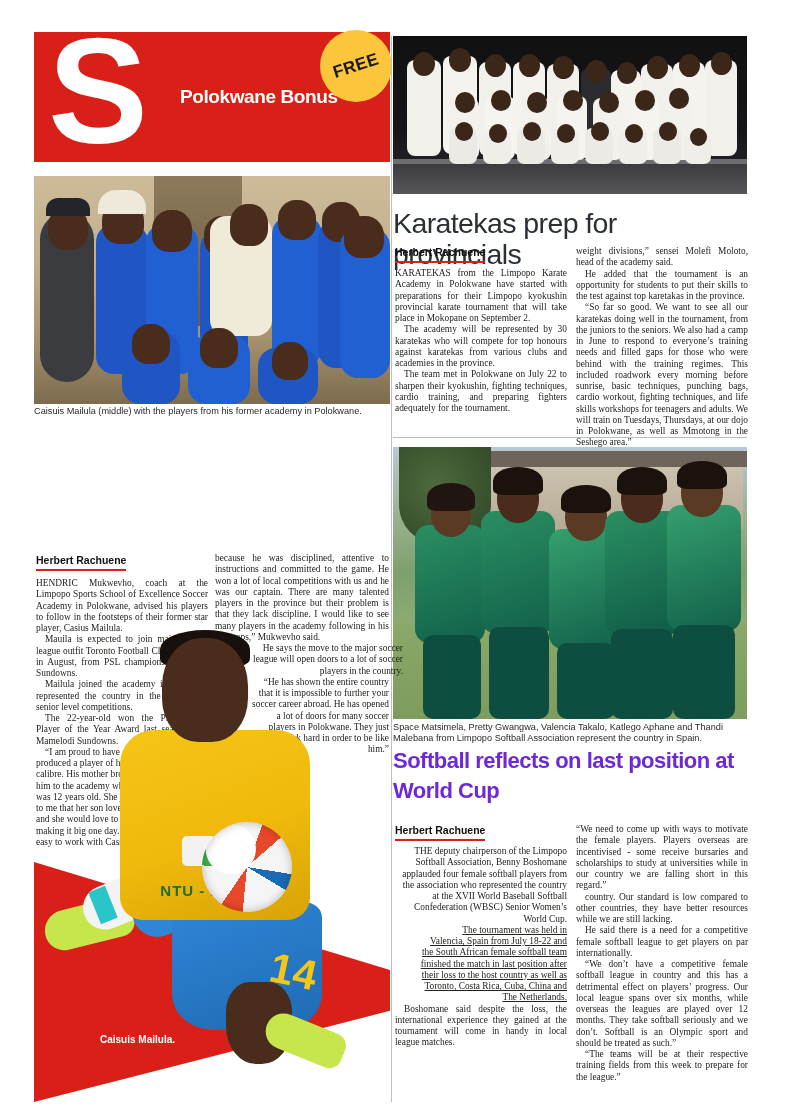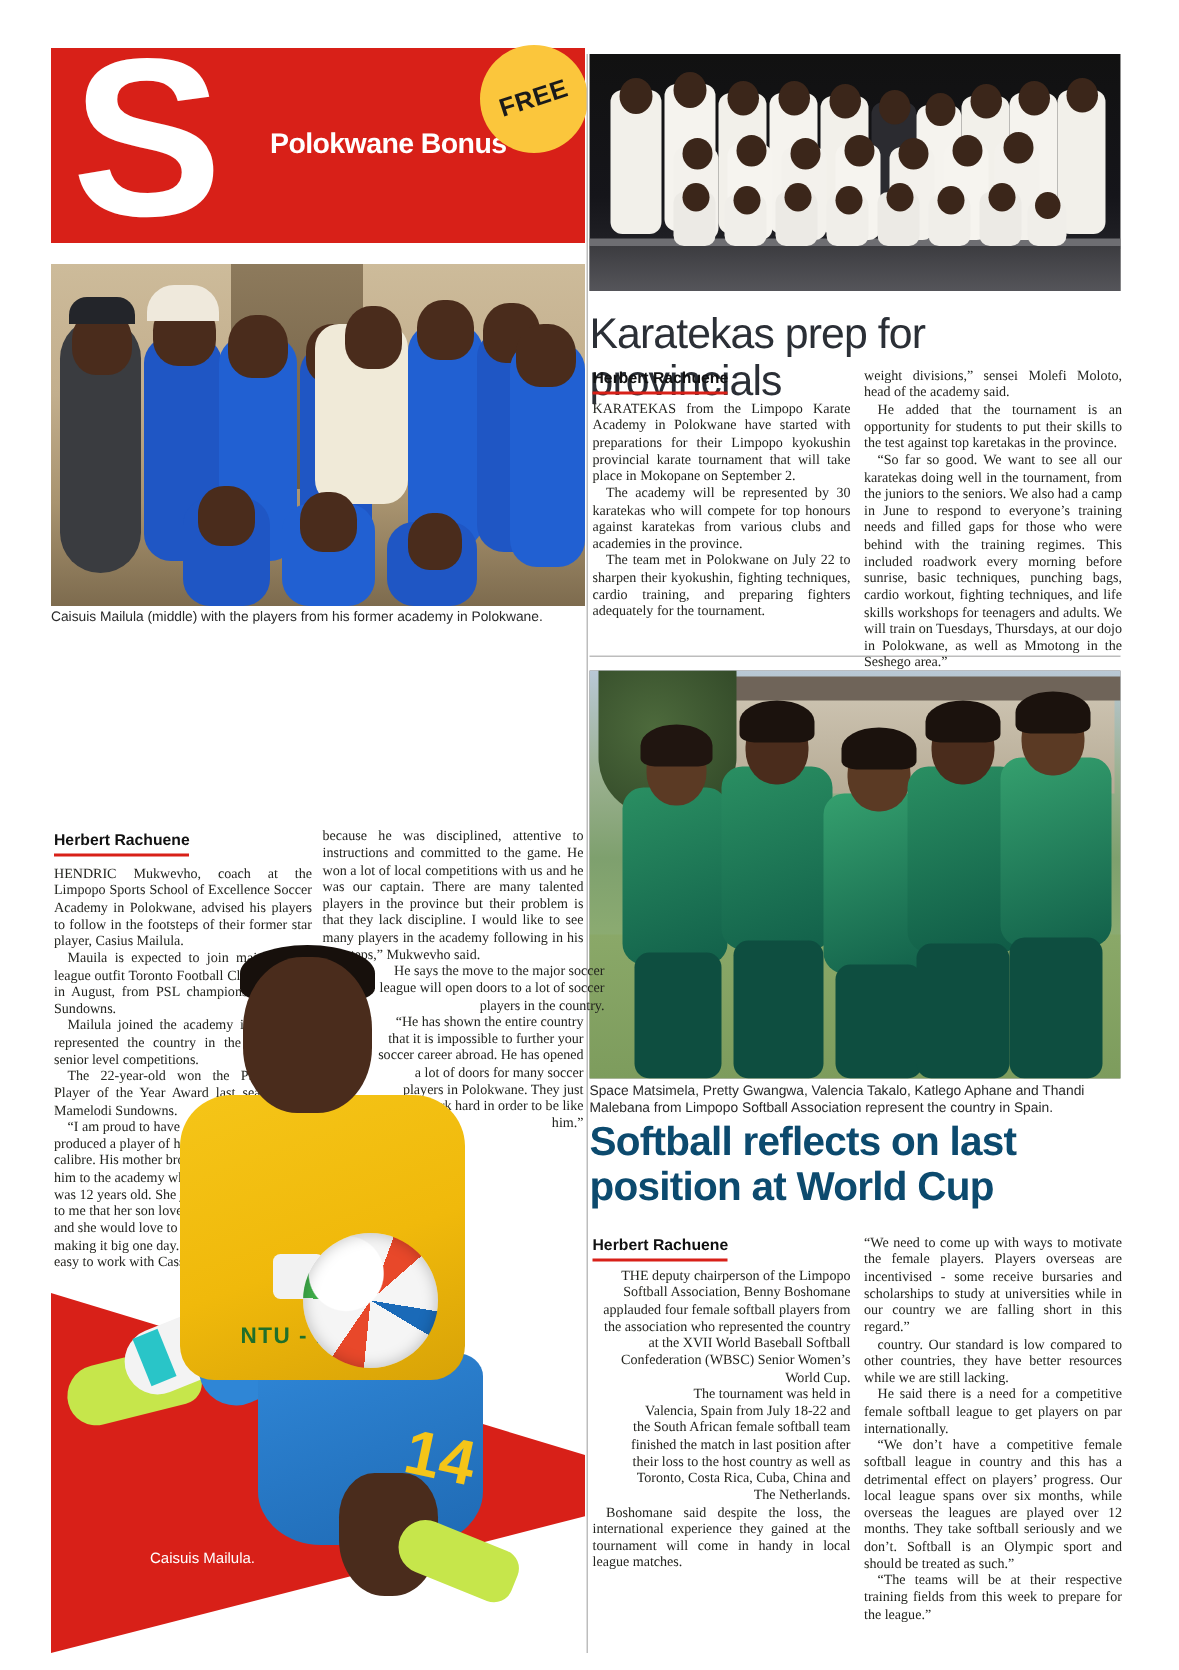--- a/index.html
+++ b/index.html
@@ -116,21 +116,21 @@
   .badge-sun{position:absolute;left:196px;top:206px;width:30px;height:30px;border-radius:50%;
     background:radial-gradient(circle,#f5c518 0 40%,#2f7d32 41% 100%);}
   .shirt-text{position:absolute;left:96px;top:252px;width:170px;text-align:center;
     font-family:"Liberation Sans", sans-serif;font-weight:bold;font-size:15px;color:#1f6f2a;
     letter-spacing:1px;}
   .num14{position:absolute;left:236px;top:318px;
     font-family:"Liberation Sans", sans-serif;font-weight:bold;font-size:42px;color:#f5c518;
     transform:rotate(12deg);}
   .cut-caption{
     position:absolute;left:100px;top:1034px;
-    font-family:"Liberation Sans", sans-serif;font-weight:normal;font-size:10px;color:#fff;
+    font-family:"Liberation Sans", sans-serif;font-weight:bold;font-size:10px;color:#fff;
   }
 
   
   .caption{
     font-family:"Liberation Sans", sans-serif;font-size:9.2px;line-height:11.4px;
     color:#2a2a2a;position:absolute;
   }
   #caption-soccer-team{left:34px;top:406px;width:356px;}
   #caption-karate{left:393px;top:196px;width:354px;}
   #caption-softball{left:393px;top:722px;width:354px;}
@@ -142,21 +142,21 @@
     font-size:53px;line-height:54px;letter-spacing:-1.4px;color:#2b2f36;
   }
   .hl-karate{
     position:absolute;left:393px;top:208px;width:356px;
     font-family:"Liberation Sans", sans-serif;font-weight:normal;
     font-size:28.5px;line-height:31px;letter-spacing:-0.6px;color:#2b2f36;
   }
   .hl-softball{
     position:absolute;left:393px;top:746px;width:356px;
     font-family:"Liberation Sans", sans-serif;font-weight:bold;
-    font-size:27px;line-height:30px;letter-spacing:-0.5px;color:#0c4a6e;
+    font-size:22px;line-height:30px;letter-spacing:-0.5px;color:#6d28d9;
   }
 
   
   .byline{
     font-family:"Liberation Sans", sans-serif;font-weight:bold;font-size:10.5px;
     color:#111;padding-bottom:3px;border-bottom:2px solid #d82018;display:inline-block;
     position:absolute;
   }
   #byline-casius{left:36px;top:554px;}
   #byline-karate{left:395px;top:246px;}
@@ -351,21 +351,21 @@
       <p>The team met in Polokwane on July 22 to sharpen their kyokushin, fighting techniques, cardio training, and preparing fighters adequately for the tournament.</p>
     </div>
   <div class="col" id="karate-col2">
       <p>weight divisions,” sensei Molefi Moloto, head of the academy said.</p>
       <p>He added that the tournament is an opportunity for students to put their skills to the test against top karetakas in the province.</p>
       <p>“So far so good. We want to see all our karatekas doing well in the tournament, from the juniors to the seniors. We also had a camp in June to respond to everyone’s training needs and filled gaps for those who were behind with the training regimes. This included roadwork every morning before sunrise, basic techniques, punching bags, cardio workout, fighting techniques, and life skills workshops for teenagers and adults. We will train on Tuesdays, Thursdays, at our dojo in Polokwane, as well as Mmotong in the Seshego area.”</p>
     </div>
 
   <div class="col" id="softball-col1">
       <p style="text-align: right; width: 172px;">THE deputy chairperson of the Limpopo Softball Association, Benny Boshomane applauded four female softball players from the association who represented the country at the XVII World Baseball Softball Confederation (WBSC) Senior Women’s World Cup.</p>
-      <p style="text-align: right; width: 150px; margin-left: 22px;">The tournament was held in Valencia, Spain from July 18-22 and the South African female softball team finished the match in last position after their loss to the host country as well as Toronto, Costa Rica, Cuba, China and The Netherlands.</p>
+      <p style="text-align: right; width: 150px; margin-left: 22px; text-decoration: underline;">The tournament was held in Valencia, Spain from July 18-22 and the South African female softball team finished the match in last position after their loss to the host country as well as Toronto, Costa Rica, Cuba, China and The Netherlands.</p>
       <p>Boshomane said despite the loss, the international experience they gained at the tournament will come in handy in local league matches.</p>
     </div>
   <div class="col" id="softball-col2">
       <p>“We need to come up with ways to motivate the female players. Players overseas are incentivised - some receive bursaries and scholarships to study at universities while in our country we are falling short in this regard.”</p>
       <p>country. Our standard is low compared to other countries, they have better resources while we are still lacking.</p>
       <p>He said there is a need for a competitive female softball league to get players on par internationally.</p>
       <p>“We don’t have a competitive female softball league in country and this has a detrimental effect on players’ progress. Our local league spans over six months, while overseas the leagues are played over 12 months. They take softball seriously and we don’t. Softball is an Olympic sport and should be treated as such.”</p>
       <p>“The teams will be at their respective training fields from this week to prepare for the league.”</p>
     </div>
 

